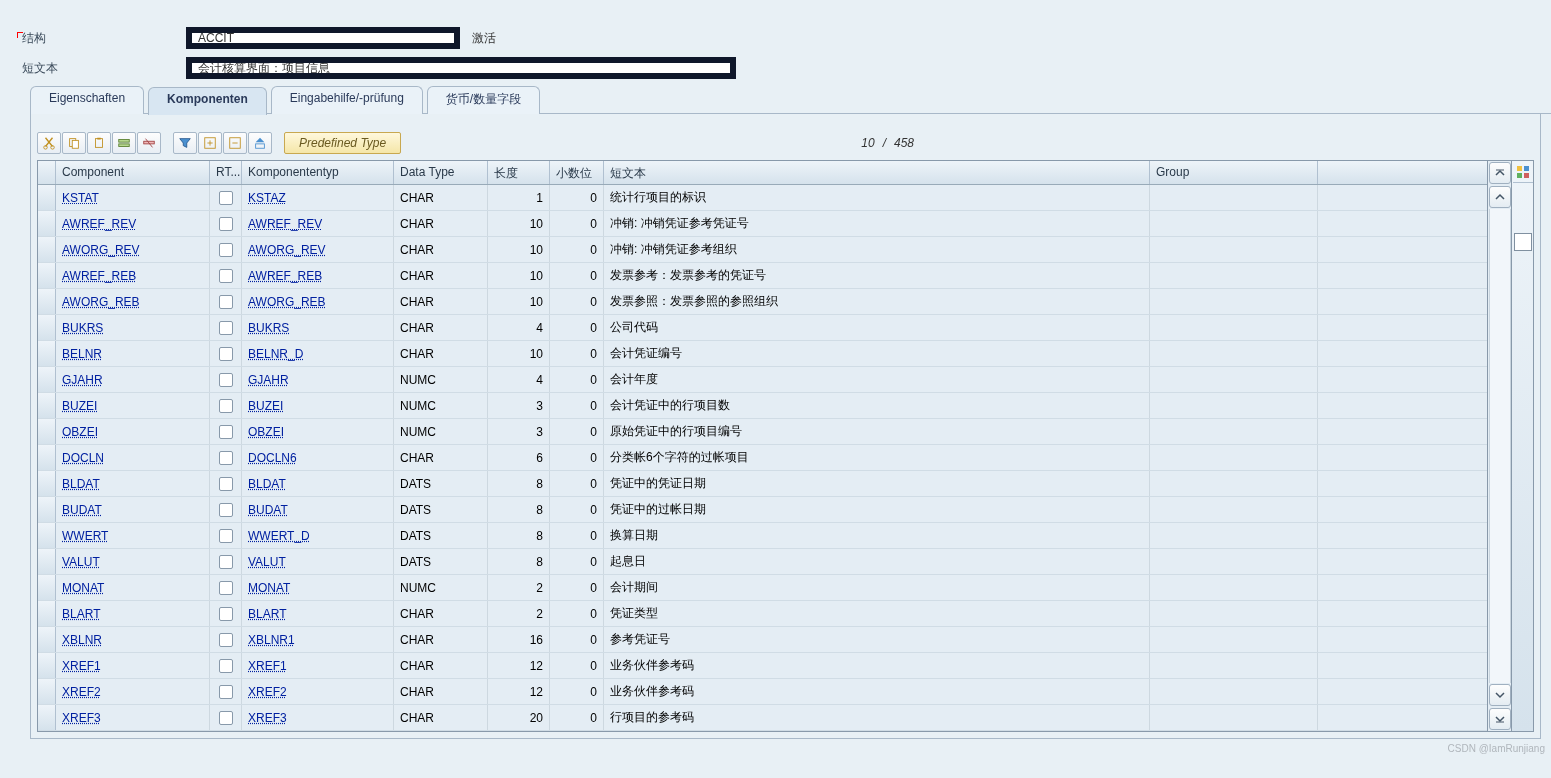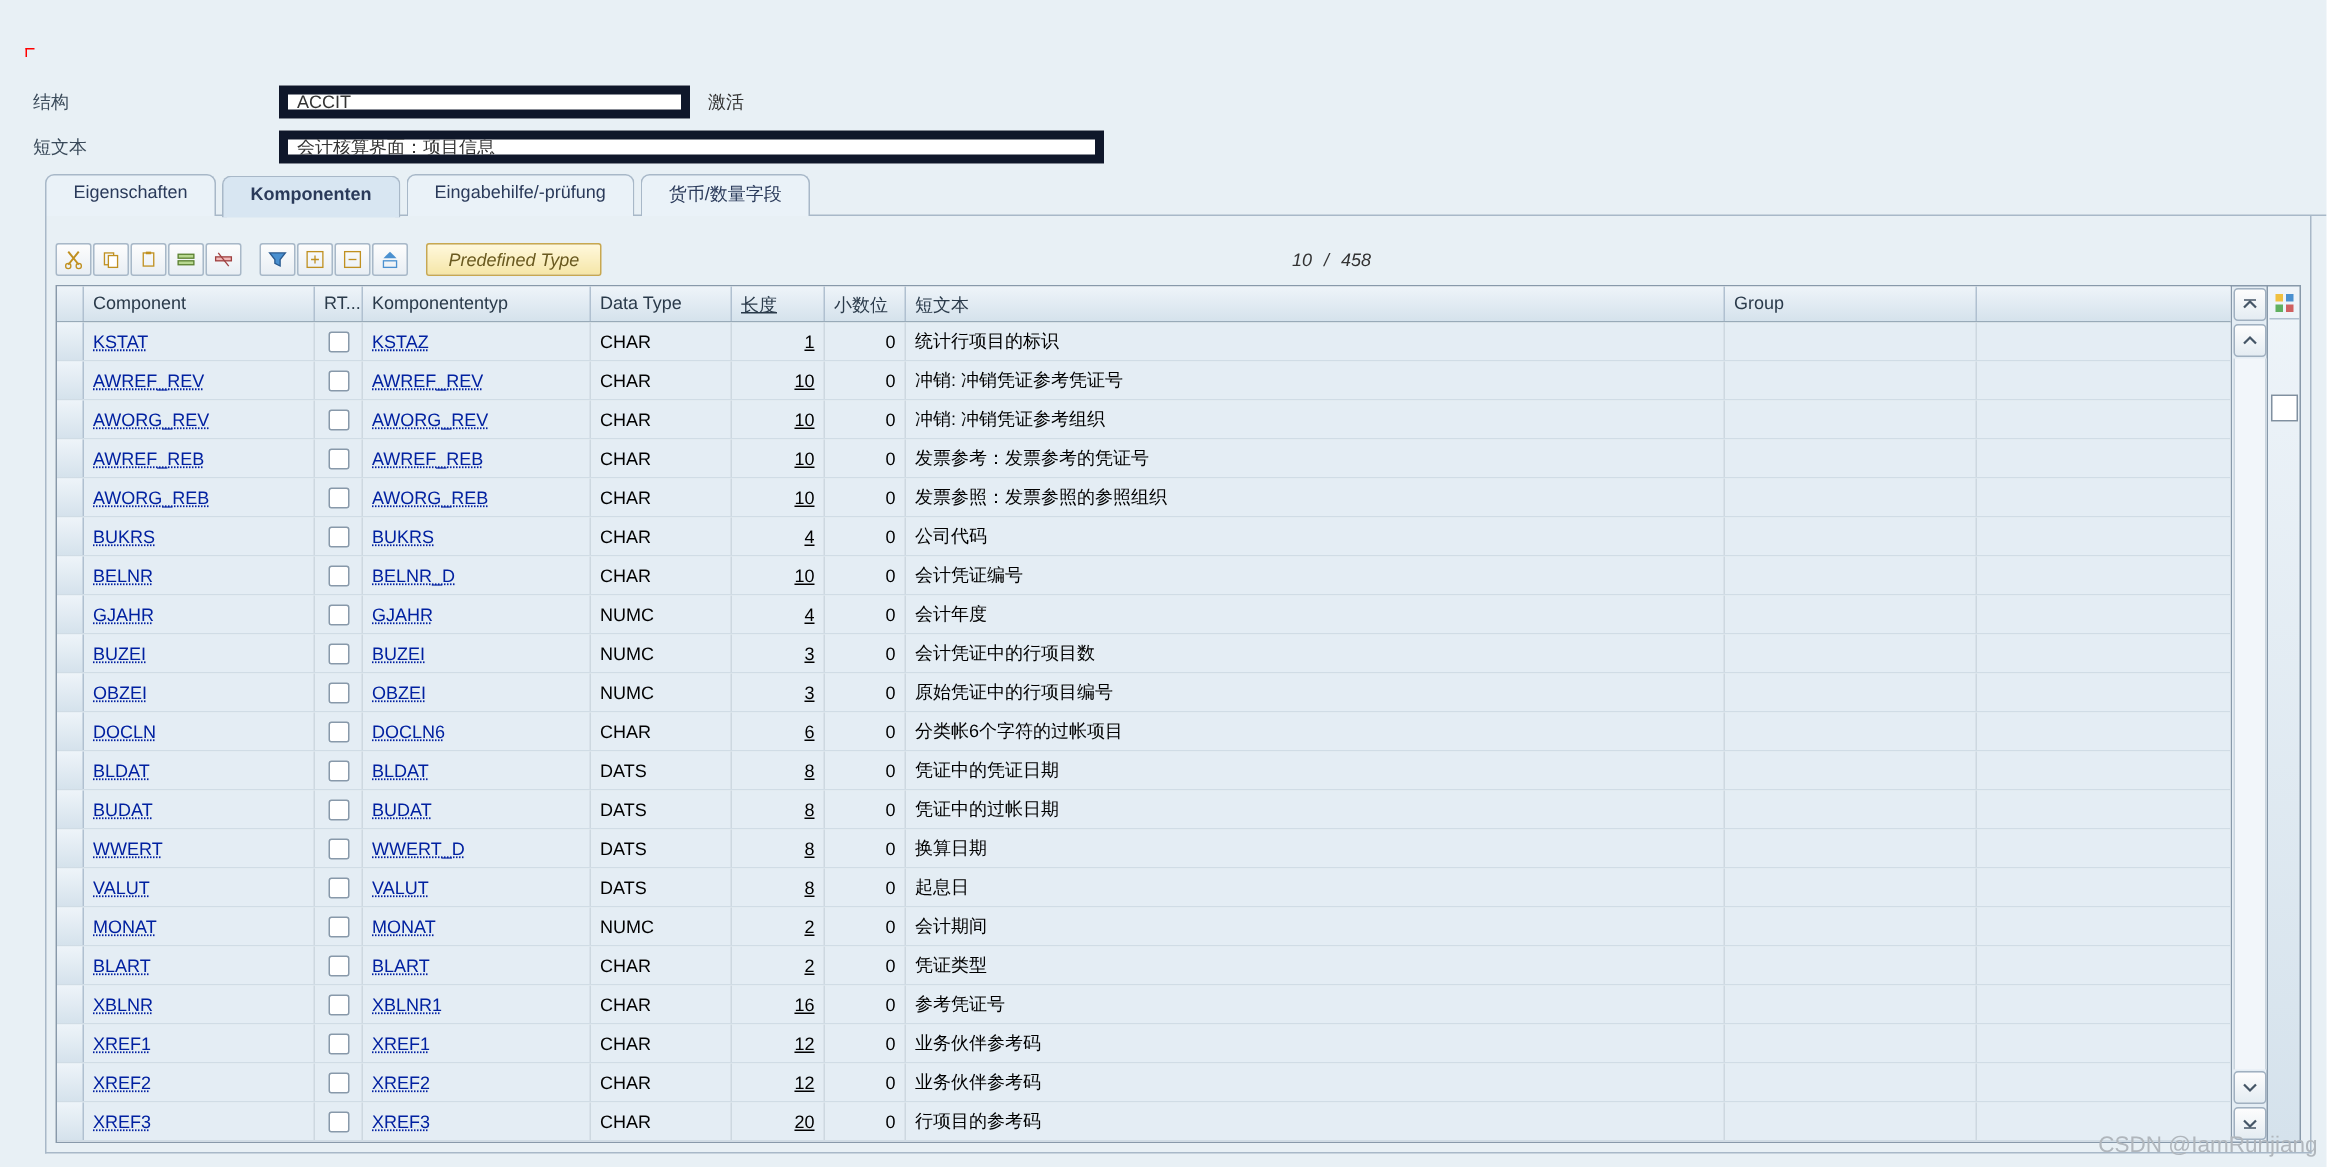--- a/index.html
+++ b/index.html
@@ -1,19 +1,19 @@
 <!DOCTYPE html>
 <html><head>
 <meta charset="utf-8">
 <style>
 * { box-sizing: border-box; margin: 0; padding: 0; font-family: Arial, "Microsoft YaHei", sans-serif; font-size: 12px; }
 body { background: #e8f0f5; width: 1551px; height: 778px; overflow: hidden; position: relative; }
 .red-tick { position:absolute; top:32px; left:17px; width:6px; height:6px; border-top:1px solid red; border-left:1px solid red; }
 
-.header-area { padding-top: 56px; padding-left: 22px; }
+.header-area { padding-top: 26px; padding-left: 22px; }
 .field-row { display: flex; align-items: center; margin-bottom: 6px; height: 24px; }
 .field-label { width: 164px; color: #3a4a5a; }
 .field-input { height: 22px; border: 6px solid #0f172a; background: #fff; padding: 2px 6px; color: #333; }
 .field-input.wide { width: 274px; }
 .field-input.wider { width: 550px; font-family: Liberation Mono, monospace; }
 .status-label { margin-left: 12px; color: #333; }
 
 .tabs-wrap { margin-left: 30px; position: relative; }
 .tabs { display: flex; gap: 4px; position: relative; z-index: 2; }
 .tab { padding: 4px 18px 6px; background: #eaf2f8; border: 1px solid #a8b8c8; border-bottom: none; border-radius: 6px 6px 0 0; color: #2a3a5a; cursor: pointer; }
@@ -34,30 +34,30 @@
 .ghead { display: flex; background: linear-gradient(#eef4f9,#d5e2ec); border-bottom: 1px solid #98aab8; height: 24px; }
 .gh { border-right: 1px solid #b0c0d0; padding: 4px 6px; color: #2a3a4a; overflow: hidden; white-space: nowrap; }
 .gr { display: flex; height: 26px; align-items: center; border-bottom: 1px solid #d0dce5; background: #e4edf4; }
 .gr:nth-child(even) { background: #e4edf4; }
 .gc { border-right: 1px solid #cdd8e0; padding: 3px 6px; height: 100%; display:flex; align-items:center; overflow:hidden; white-space:nowrap; }
 .gc.link { color: #0020a0; text-decoration: underline dotted; cursor: pointer; }
 .gc.num { justify-content: flex-end; }
 .rowsel { width: 18px; background: linear-gradient(#eef4f9,#d5e2ec); border-right: 1px solid #b0c0d0; cursor:pointer; height:100%; }
 .chk { width:14px; height:14px; border:1px solid #8899aa; background:#fff; border-radius:2px; }
 
-.c-sel{width:18px;} .c-comp{width:154px;} .c-rt{width:32px; text-align:center; justify-content:center;} .c-ktyp{width:152px;} .c-dtype{width:94px;} .c-len{width:62px;text-decoration:underline;} .c-dec{width:54px;} .c-desc{width:546px;} .c-grp{width:168px;}
+.c-sel{width:18px;} .c-comp{width:154px;} .c-rt{width:32px; text-align:center; justify-content:center;} .c-ktyp{width:152px;} .c-dtype{width:94px;} .c-len{width:62px;} .c-dec{width:54px;} .c-desc{width:546px;} .c-grp{width:168px;}
 
 .vscroll { width: 24px; border: 1px solid #8899aa; border-left:none; background: #e4edf4; display:flex; flex-direction:column; align-items:center; }
 .vbtn { width:22px; height:22px; border:1px solid #a0b0c0; background: linear-gradient(#fdfdfd,#e4ecf2); display:flex;align-items:center;justify-content:center; cursor:pointer; margin:1px 0; border-radius:3px;}
 .vtrack { flex:1; width: 22px; background:#f2f6fa; position:relative; border-left:1px solid #c8d4de; border-right:1px solid #c8d4de;}
 .settings-col { width:22px; border:1px solid #8899aa; border-left:none; background:linear-gradient(#eef4f9,#d5e2ec); display:flex; flex-direction:column; align-items:center;}
 .settings-btn { width:20px; height:22px; display:flex;align-items:center;justify-content:center; border-bottom:1px solid #b0c0d0; cursor:pointer;}
 .empty-box { width:18px; height:18px; border:1px solid #8090a0; background:#fff; margin-top:50px; }
 
-.watermark { position:absolute; bottom:6px; right:6px; color:#b0b6bc; font-size:15px;text-align:center; }
+.watermark { position:absolute; bottom:24px; right:6px; color:#b0b6bc; font-size:10px;text-align:center; }
 </style>
 </head>
 <body>
 
 <div class="red-tick"></div>
 
 <div class="header-area">
   <div class="field-row">
     <span class="field-label">结构</span>
     <input class="field-input wide" value="ACCIT" style="">

